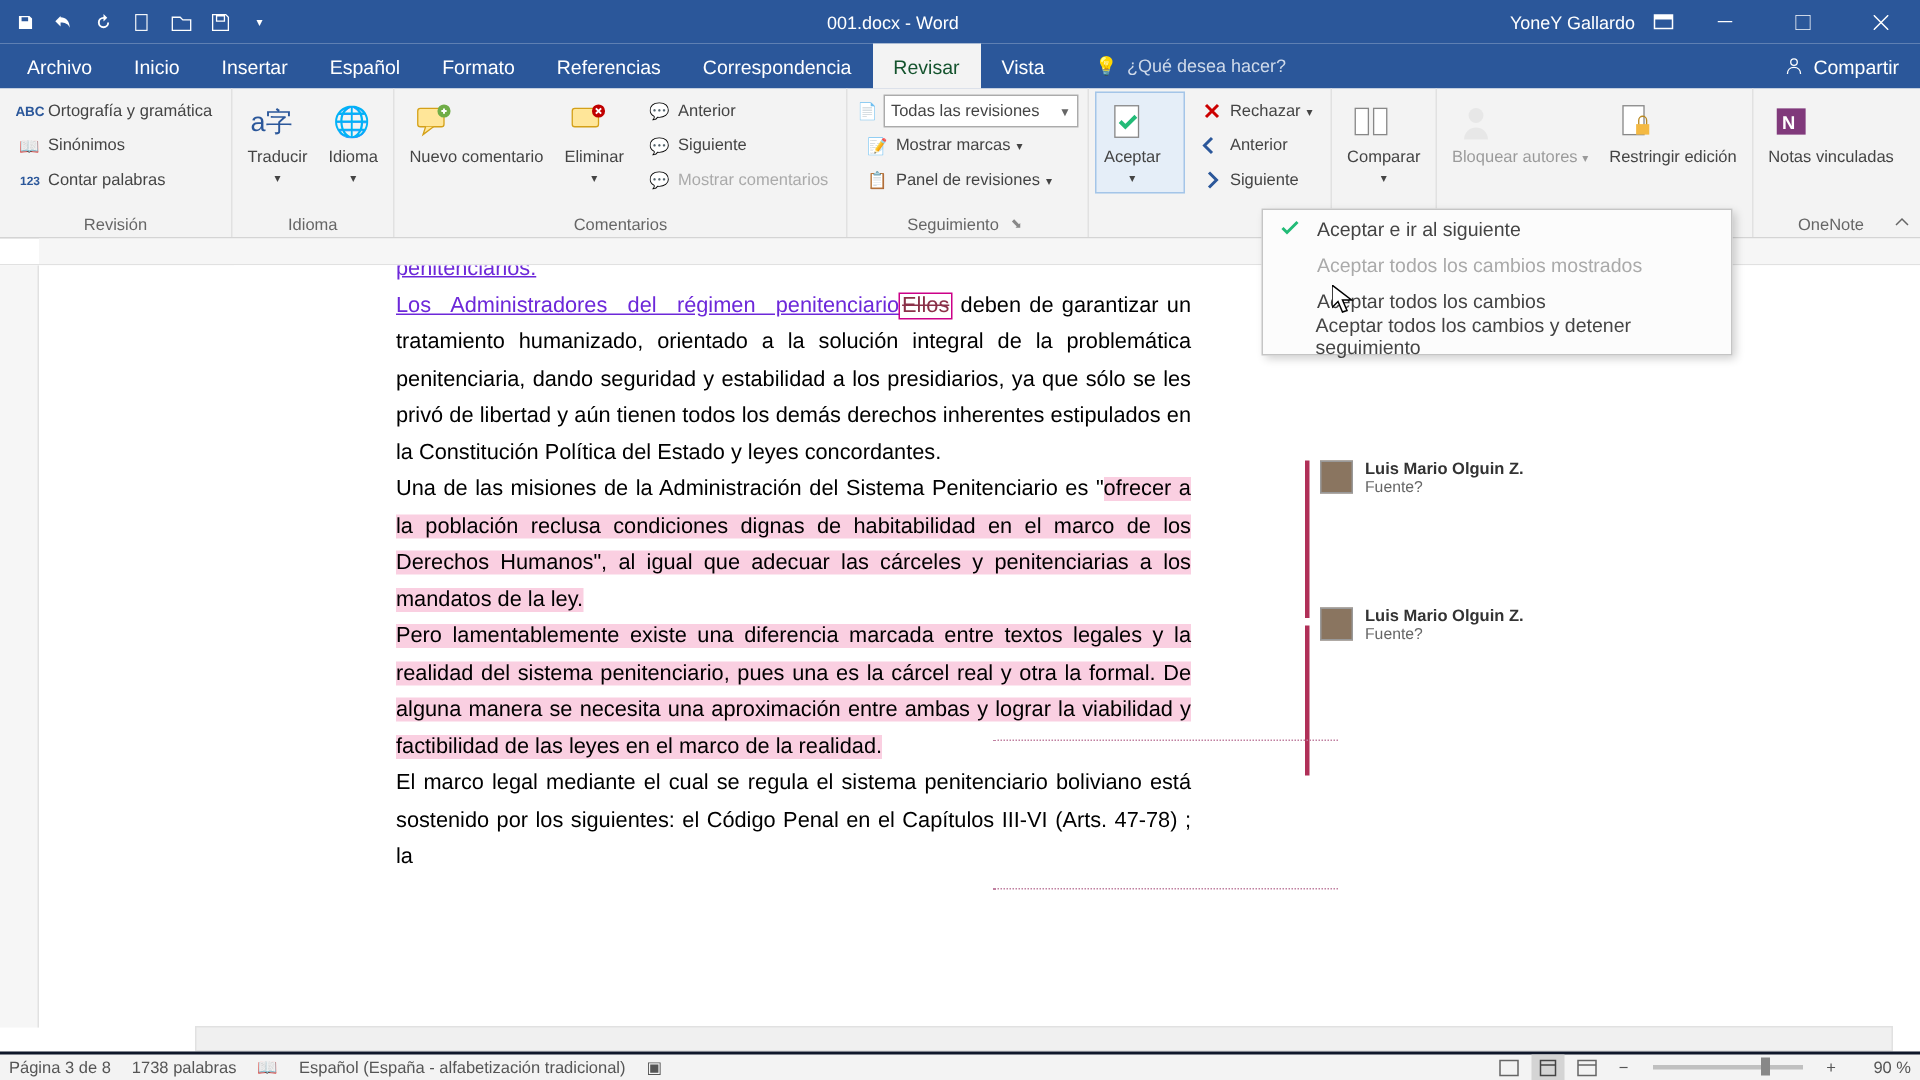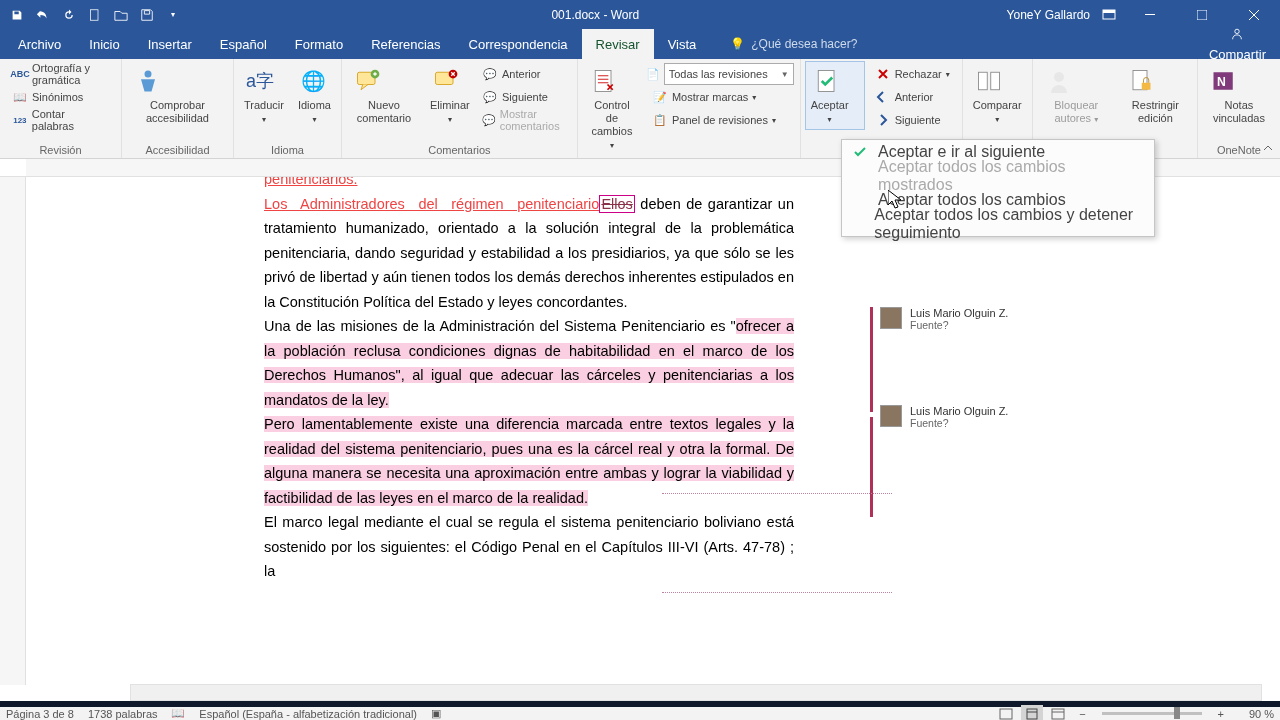--- a/index.html
+++ b/index.html
@@ -9,21 +9,21 @@
 .qat { display: flex; align-items: center; gap: 4px; padding-left: 6px; }
 .qat-item { width: 22px; height: 22px; display: flex; align-items: center; justify-content: center; cursor: pointer; }
 .title-center { flex: 1; text-align: center; }
 .title-right { display: flex; align-items: center; gap: 8px; padding-right: 4px; }
 .win-btn { width: 44px; height: 29px; display: flex; align-items: center; justify-content: center; cursor: pointer; }
 
 .menubar { height: 30px; background: #2b579a; display: flex; align-items: center; color: #fff; font-size: 13px; padding-left: 4px; }
 .menu-tab { padding: 0 14px; height: 30px; display: flex; align-items: center; cursor: pointer; }
 .menu-tab.active { background: #f3f3f3; color: #14532d; }
 .tell-me { flex: 1; display: flex; align-items: center; gap: 6px; color: #cfdaea; padding-left: 20px; font-size: 12px; }
-.share { display: flex; align-items: center; gap: 6px; padding-right: 14px; cursor: pointer; flex-direction: column; }
+.share { display: flex; align-items: center; gap: 6px; padding-right: 14px; cursor: pointer; }
 
 .ribbon { height: 100px; background: #f3f3f3; border-bottom: 1px solid #d4d4d4; display: flex; font-size: 11px; color: #444; position: relative; }
 .ribbon-group { border-right: 1px solid #e1e1e1; display: flex; flex-direction: column; padding: 2px 4px 0; }
 .ribbon-group-body { flex: 1; display: flex; align-items: flex-start; gap: 2px; }
 .ribbon-group-label { text-align: center; font-size: 11px; color: #666; padding: 2px 0; }
 .r-big { display: flex; flex-direction: column; align-items: flex-start; gap: 2px; padding: 4px 6px; cursor: pointer; min-width: 60px; }
 .r-big .ic { width: 32px; height: 32px; display: flex; align-items: center; justify-content: center; }
 .r-big-label { text-align: center; line-height: 13px; }
 .r-col { display: flex; flex-direction: column; gap: 1px; padding: 2px; }
 .r-small { display: flex; align-items: center; gap: 4px; padding: 2px 6px; cursor: pointer; height: 22px; }
@@ -36,42 +36,42 @@
 .ruler-area { height: 18px; background: #fff; border-bottom: 1px solid #e1e1e1; display: flex; font-size: 8px; color: #888; }
 .vruler-corner { width: 26px; }
 .hruler { flex: 1; background: linear-gradient(to right, #f6f6f6, #f6f6f6); position: relative; overflow: hidden; }
 
 .workspace { position: absolute; top: 177px; left: 0; right: 0; bottom: 35px; background: #fff; display: flex; }
 .vruler { width: 26px; background: #f6f6f6; border-right: 1px solid #e1e1e1; }
 .page-area { flex: 1; background: #fff; position: relative; overflow: hidden; }
 .page { position: absolute; left: 130px; top: -10px; width: 740px; background: #fff; }
 .doc-text { font-family: Arial, sans-serif; font-size: 14.5px; line-height: 24.5px; color: #000; text-align: justify; }
 .para { margin-bottom: 0; }
-.ins-text { color: #ef4444; text-decoration: underline; }
+.ins-text { color: #6d28d9; text-decoration: underline; }
 .ins-box { border: 1px solid #c08; color: #8a3048; text-decoration: line-through; padding: 0 1px; }
 .tracked-line { position: relative; }
 .highlight-pink { background: #facfe1; }
 .underline { }
 
 .comments-pane { position: absolute; right: 0; top: 0; width: 410px; height: 100%; }
 .comment-card { position: absolute; left: 10px; display: flex; gap: 8px; font-size: 11px; }
 .comment-avatar { width: 22px; height: 22px; background: #8a7560; border: 1px solid #999; }
-.comment-body .author { font-weight: normal; color: #333; text-align: center; }
+.comment-body .author { font-weight: bold; color: #333; text-align: center; }
 .comment-body .txt { color: #666; font-size: 10.5px; }
 .change-bar { position: absolute; width: 3px; background: #b03058; left: 0; }
 .dotted-connector { position: absolute; border-top: 1px dotted #c080a0; height: 0; }
 
-.dropdown-menu { position: absolute; top: 139px; left: 841px; width: 314px; background: #fcfcfc; border: 1px solid #c5c5c5; box-shadow: 2px 2px 6px rgba(0,0,0,0.2); z-index: 100; font-size: 16px; color: #444; }
+.dropdown-menu { position: absolute; top: 139px; left: 841px; width: 314px; background: #fcfcfc; border: 1px solid #c5c5c5; box-shadow: 2px 2px 6px rgba(0,0,0,0.2); z-index: 100; font-size: 13px; color: #444; }
 .dd-item { display: flex; align-items: center; gap: 10px; padding: 5px 10px; cursor: pointer; height: 24px; }
 .dd-item.disabled { color: #aaa; cursor: default; }
 .dd-ic { width: 16px; height: 16px; display: flex; align-items: center; justify-content: center; }
 
 .hscrollbar { position: absolute; bottom: 19px; left: 130px; right: 18px; height: 17px; background: #f0f0f0; border: 1px solid #e1e1e1; }
 
-.statusbar { position: absolute; bottom: 0; left: 0; right: 0; height: 19px; background: #f3f3f3; border-top: 6px solid #0f172a; display: flex; align-items: center; font-size: 11px; color: #555; padding: 0 6px; gap: 14px; }
+.statusbar { position: absolute; bottom: 0; left: 0; right: 0; height: 19px; background: #f3f3f3; border-top: 2px solid #0f172a; display: flex; align-items: center; font-size: 11px; color: #555; padding: 0 6px; gap: 14px; }
 .status-right { margin-left: auto; display: flex; align-items: center; gap: 4px; }
 .view-btn { width: 22px; height: 17px; display: flex; align-items: center; justify-content: center; cursor: pointer; }
 .view-btn.active { background: #d4d4d4; }
 .zoom-slider { width: 100px; height: 3px; background: #c0c0c0; position: relative; margin: 0 6px; }
 .zoom-thumb { position: absolute; width: 6px; height: 12px; background: #888; top: -5px; left: 72px; }
 
 .cursor-arrow { position: absolute; top: 190px; left: 888px; z-index: 200; font-size: 16px; color: #000; pointer-events: none; }
 
 svg { display: block; }
 </style>
@@ -180,34 +180,20 @@
           </div>
         <div class="r-small">
             <span class="ic" style="color:#2b579a;font-size:8px;font-weight:bold">123</span>
             <span>Contar palabras</span>
           </div>
       </div>
     </div>
     <div class="ribbon-group-label">Revisión</div>
   </div>
 
-  <div class="ribbon-group">
-    <div class="ribbon-group-body">
-      <div class="r-big">
-        <span class="ic">
-            <svg width="28" height="28" viewBox="0 0 32 32">
-              <circle cx="16" cy="8" r="4" fill="#5b9bd5"></circle>
-              <path d="M8 14h16l-4 14h-8z" fill="#5b9bd5"></path>
-            </svg>
-          </span>
-        <div class="r-big-label">Comprobar accesibilidad</div>
-      </div>
-    </div>
-    <div class="ribbon-group-label">Accesibilidad</div>
-  </div>
 
   <div class="ribbon-group">
     <div class="ribbon-group-body">
       <div class="r-big" style="min-width:48px">
         <span class="ic" style="color:#2b579a;font-size:18px">a字</span>
         <div class="r-big-label"><span>Traducir</span><br><span style="font-size:8px">▾</span></div>
       </div>
       <div class="r-big" style="min-width:44px">
         <span class="ic" style="color:#2b579a;font-size:20px">🌐</span>
         <div class="r-big-label"><span>Idioma</span><br><span style="font-size:8px">▾</span></div>
@@ -252,30 +238,20 @@
             <span class="ic">💬</span>
             <span>Mostrar comentarios</span>
           </div>
       </div>
     </div>
     <div class="ribbon-group-label">Comentarios</div>
   </div>
 
   <div class="ribbon-group">
     <div class="ribbon-group-body">
-      <div class="r-big">
-        <span class="ic">
-            <svg width="28" height="28" viewBox="0 0 32 32">
-              <rect x="6" y="4" width="18" height="24" fill="#fff" stroke="#888"></rect>
-              <path d="M9 10h12M9 14h12M9 18h12" stroke="#c00"></path>
-              <path d="M20 20l6 6M26 20l-6 6" stroke="#c00" stroke-width="2"></path>
-            </svg>
-          </span>
-        <div class="r-big-label"><span>Control de cambios</span> <span style="font-size:8px">▾</span></div>
-      </div>
       <div class="r-col">
         <div style="display:flex;align-items:center;gap:4px;height:22px">
           <span class="ic">📄</span>
           <div class="combo">
               <span>Todas las revisiones</span>
               <span class="arrow">▼</span>
             </div>
         </div>
         <div class="r-small">
             <span class="ic">📝</span>

